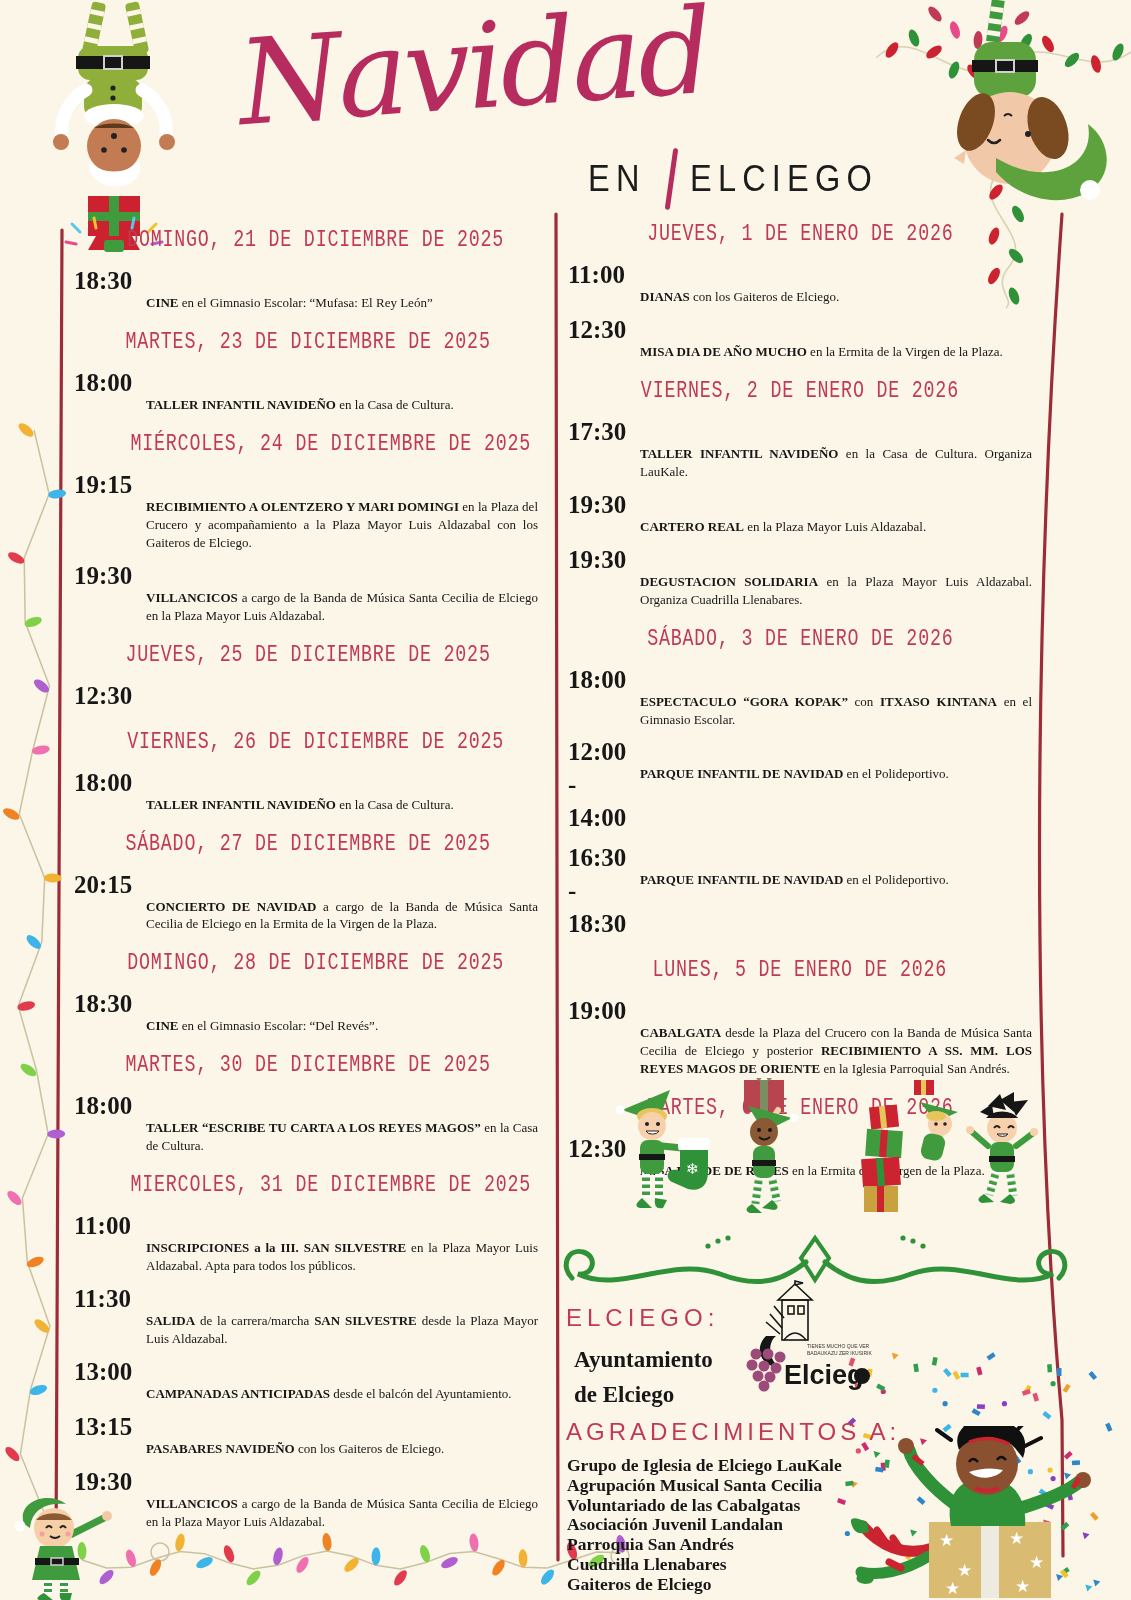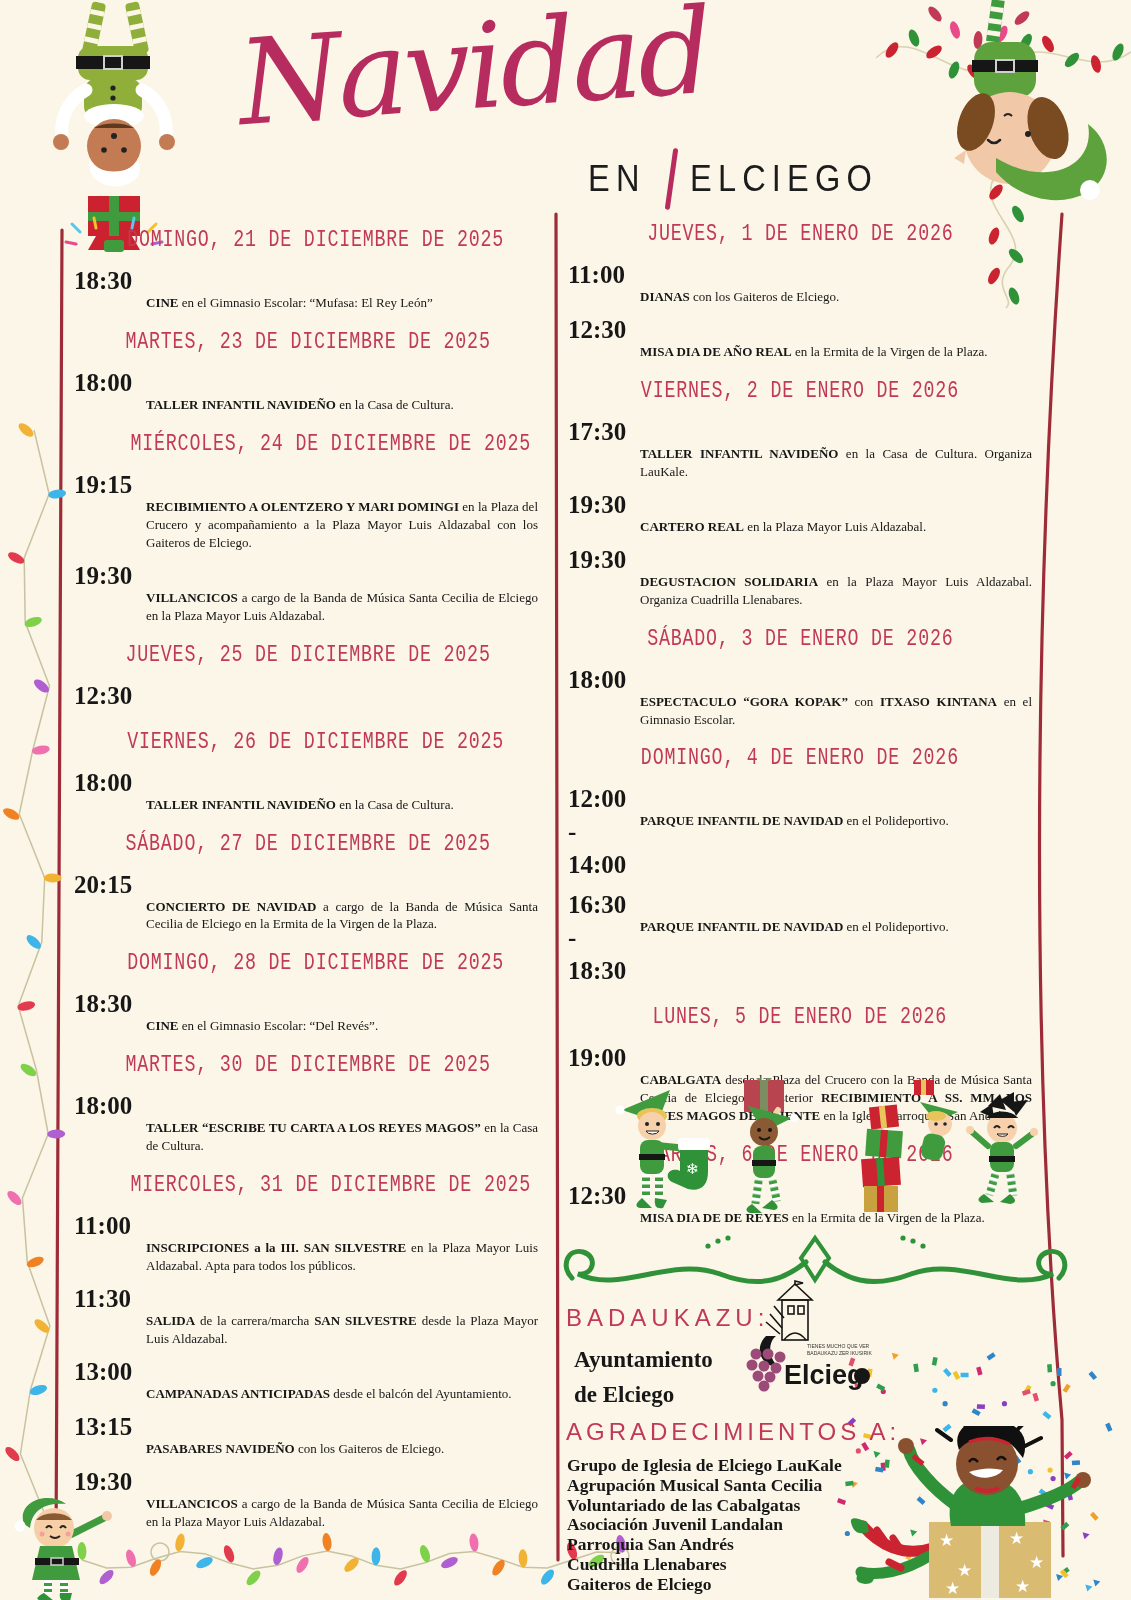--- a/index.html
+++ b/index.html
@@ -390,21 +390,21 @@
     </main>
   <main class="col col-right">
       <section class="day">
         <h2 class="date" style="font-weight: 400;"><span class="date-inner">JUEVES, 1 DE ENERO DE 2026</span></h2>
         <div class="event">
           <div class="time">11:00</div>
           <div class="desc"><b>DIANAS</b><span> con los Gaiteros de Elciego.</span></div>
         </div>
         <div class="event">
           <div class="time">12:30</div>
-          <div class="desc"><b>MISA DIA DE AÑO REAL</b><span> en la Ermita de la Virgen de la Plaza.</span></div>
+          <div class="desc"><b>MISA DIA DE AÑO MUCHO</b><span> en la Ermita de la Virgen de la Plaza.</span></div>
         </div>
       </section>
       <section class="day">
         <h2 class="date" style="font-weight: 400;"><span class="date-inner">VIERNES, 2 DE ENERO DE 2026</span></h2>
         <div class="event">
           <div class="time">17:30</div>
           <div class="desc"><b>TALLER INFANTIL NAVIDEÑO</b><span> en la Casa de Cultura. Organiza LauKale.</span></div>
         </div>
         <div class="event">
           <div class="time">19:30</div>
@@ -416,21 +416,20 @@
         </div>
       </section>
       <section class="day">
         <h2 class="date" style="font-weight: 400;"><span class="date-inner">SÁBADO, 3 DE ENERO DE 2026</span></h2>
         <div class="event">
           <div class="time">18:00</div>
           <div class="desc"><b>ESPECTACULO “GORA KOPAK”</b><span> con </span><b>ITXASO KINTANA</b><span> en el Gimnasio Escolar.</span></div>
         </div>
       </section>
       <section class="day">
-        <h2 class="date" style="font-weight: 400;"><span class="date-inner">DOMINGO, 4 DE ENERO DE 2026</span></h2>
         <div class="event">
           <div class="time">12:00
 -
 14:00</div>
           <div class="desc"><b>PARQUE INFANTIL DE NAVIDAD</b><span> en el Polideportivo.</span></div>
         </div>
         <div class="event">
           <div class="time">16:30
 -
 18:30</div>
@@ -547,21 +546,21 @@
     <path d="M501,50 C513,38 505,20 490,24 C475,28 479,48 495,46 C453,66 403,28 353,46 C311,62 287,50 267,34" stroke="#2F9239" stroke-width="5" fill="none" stroke-linecap="round"></path>
     <polygon points="257,10 271,30 257,52 243,30" fill="none" stroke="#2F9239" stroke-width="4"></polygon>
     <circle cx="150" cy="18" r="2.6" fill="#2F9239"></circle>
       <circle cx="160" cy="13" r="2.6" fill="#2F9239"></circle>
       <circle cx="170" cy="10" r="2.6" fill="#2F9239"></circle>
     <circle cx="345" cy="10" r="2.6" fill="#2F9239"></circle>
       <circle cx="355" cy="13" r="2.6" fill="#2F9239"></circle>
       <circle cx="365" cy="18" r="2.6" fill="#2F9239"></circle>
   </svg>
 
-  <div class="organiza-heading">BADAUKAZU:</div>
+  <div class="organiza-heading">ELCIEGO:</div>
   <div class="organiza-name">
     <div>Ayuntamiento</div>
     <div>de Elciego</div>
   </div>
 
   <svg class="deco" style="left:722px;top:1280px" width="150" height="112" viewBox="0 0 150 112">
     <g stroke="#161616" stroke-width="1.6" fill="none">
       <rect x="60" y="20" width="26" height="40"></rect>
       <polygon points="56,20 73,4 90,20"></polygon>
       <path d="M73,4 l0,-3 8,2 -8,2"></path>

